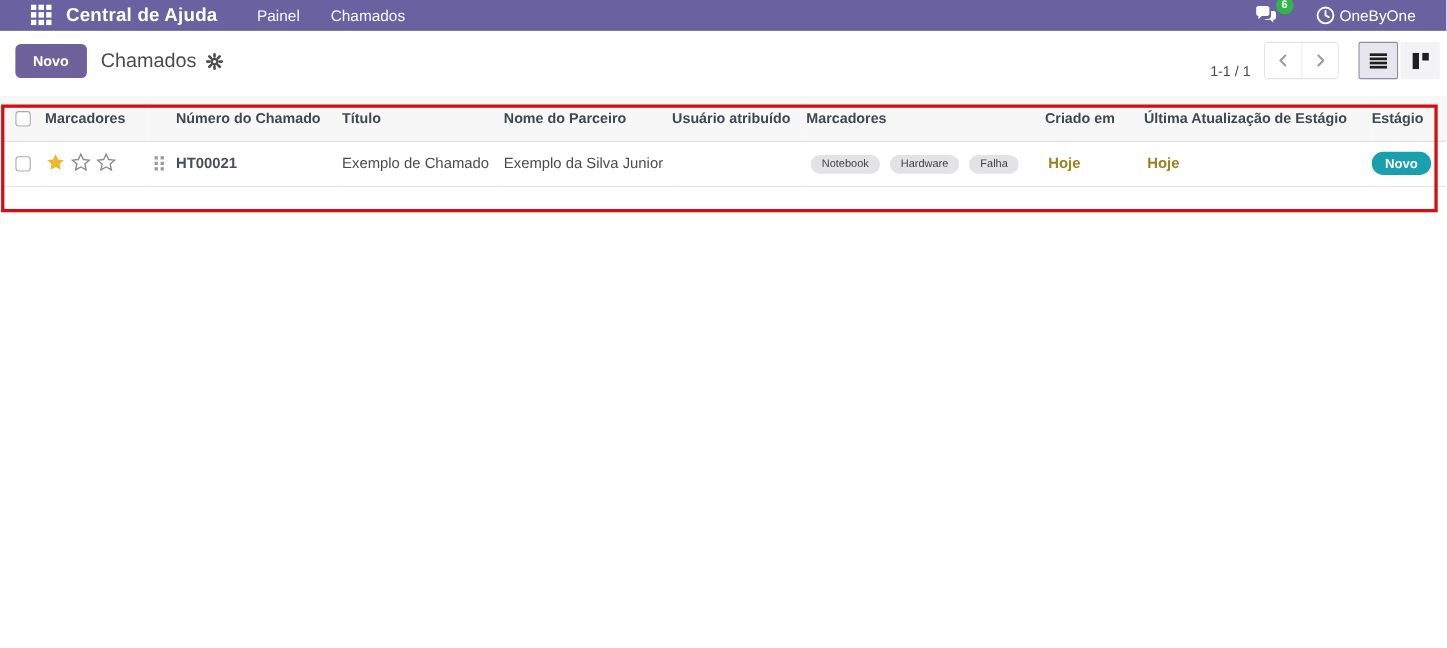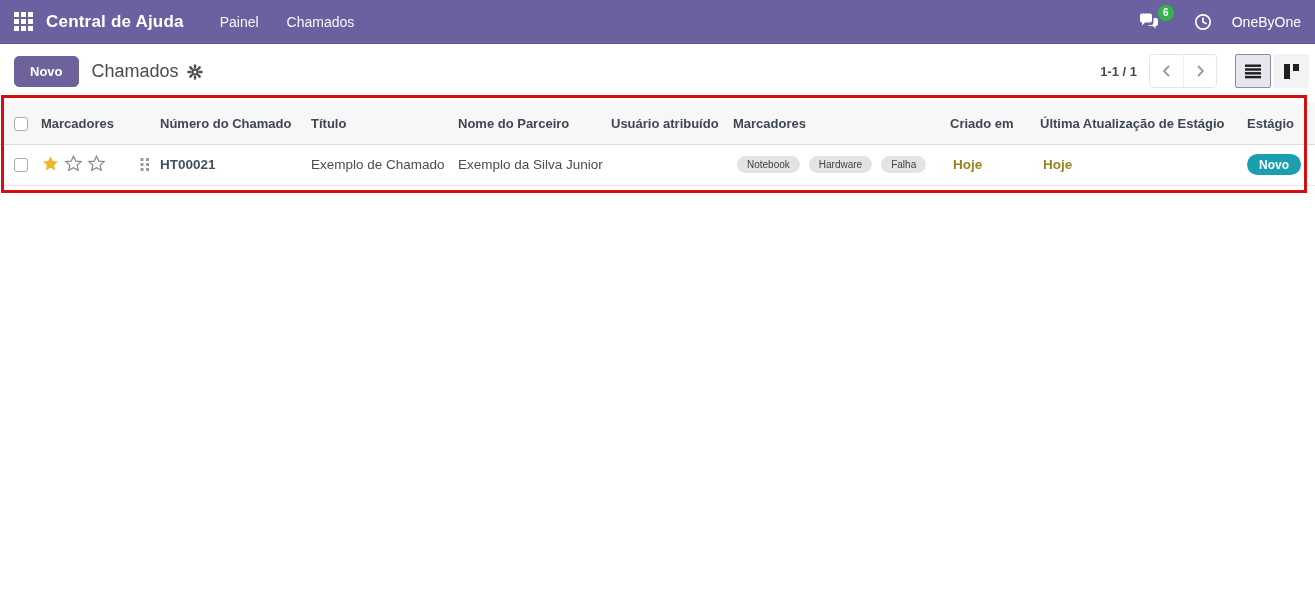--- a/index.html
+++ b/index.html
@@ -1,54 +1,54 @@
 <!DOCTYPE html>
 <html style="--topbar-bg: #6a62a0; --topbar-edge: #5c5590; --primary-button-bg: #6e629c; --badge-green: #33b44a; --stage-badge-teal: #1a9fae; --date-gold: #9b8220; --tag-bg: #e3e2e4; --annotation-red: #d40f0f; --star-gold: #eeb72f;"><head>
 <meta charset="utf-8">
 <style>
   * { margin:0; padding:0; box-sizing:border-box; }
   html,body { width:1315px; height:589px; background:#fff; overflow:hidden;
     font-family:"Liberation Sans", sans-serif; }
   .page { position:relative; width:1315px; height:589px; }
 
   
-  .topbar { display:flex; align-items:center; height:44px;
+  .topbar { display:flex; align-items:center; height:28px;
     background:var(--topbar-bg); border-bottom:1px solid var(--topbar-edge);
-    color:#fff; padding:0 10px; }
+    color:#fff; padding:0 24px; }
   .apps-btn { width:26px; height:26px; display:flex; align-items:center; justify-content:center;
     cursor:pointer; margin-right:10px; }
   .app-title { font-size:17px; font-weight:bold; letter-spacing:.2px; margin-right:22px; cursor:pointer; }
   .top-menu { font-size:14px; color:rgba(255,255,255,.95); padding:11px 14px; cursor:pointer; }
   .topbar-right { margin-left:auto; display:flex; align-items:center; }
   .icon-btn { position:relative; padding:6px 10px; cursor:pointer; display:flex; align-items:center; }
   .badge { position:absolute; top:-1px; right:-2px; min-width:16px; height:16px; border-radius:8px;
     background:var(--badge-green); color:#fff; font-size:10px; font-weight:bold;
     display:flex; align-items:center; justify-content:center; padding:0 4px; }
-  .user-menu { display:flex; align-items:center; gap:20px; font-size:14px; cursor:pointer; padding:6px 4px 6px 8px; }
+  .user-menu { display:flex; align-items:center; gap:4px; font-size:14px; cursor:pointer; padding:6px 4px 6px 8px; }
 
   
   .control-panel { position:relative; height:59px; background:#fff; }
   .cp-left { position:absolute; left:14px; top:12px; display:flex; align-items:center; }
   .btn-new { background:var(--primary-button-bg); color:#fff; border:1px solid var(--primary-button-bg);
     font-family:inherit; font-size:13px; font-weight:bold; padding:7px 15px; border-radius:5px; cursor:pointer; }
   .view-title { font-size:18px; color:#4b4b4b; margin-left:13px; }
   .gear-btn { margin-left:8px; cursor:pointer; display:flex; align-items:center; }
 
   .searchbox { position:absolute; left:458px; top:10px; width:443px; height:36px;
     border:1px solid #d8d8d8; border-radius:4px; background:#fff; display:flex; align-items:center; }
   .searchbox .mag { padding:0 8px 0 12px; display:flex; align-items:center; }
   .searchbox input { flex:1; border:none; outline:none; font-family:inherit; font-size:13.5px;
     color:#444; background:transparent; }
   .searchbox input::placeholder { color:#b4b4b4; }
   .search-caret { width:33px; align-self:stretch; border-left:1px solid #d8d8d8;
     display:flex; align-items:center; justify-content:center; cursor:pointer; }
   .caret-down { width:0; height:0; border-left:5px solid transparent; border-right:5px solid transparent;
     border-top:6px solid #4a4a4a; }
 
-  .cp-right { position:absolute; right:6px; top:10px; display:flex; align-items:center;font-weight:bold; }
+  .cp-right { position:absolute; right:6px; top:10px; display:flex; align-items:flex-end; }
   .pager-text { font-size:13px; color:#4a4a4a; margin-right:12px; cursor:pointer; }
   .pager-btns { display:flex; border:1px solid #e4e4e4; border-radius:4px; overflow:hidden; margin-right:18px; }
   .pager-btn { width:33px; height:32px; display:flex; align-items:center; justify-content:center;
     cursor:pointer; background:#fff; }
   .pager-btn + .pager-btn { border-left:1px solid #eee; }
   .view-switch { display:flex; gap:2px; }
   .vs-btn { width:36px; height:34px; display:flex; align-items:center; justify-content:center;
     cursor:pointer; background:#f3f3f5; border:1px solid transparent; border-radius:2px; }
   .vs-btn.active { background:#e7e6ee; border-color:#8d8d9c; }
 

